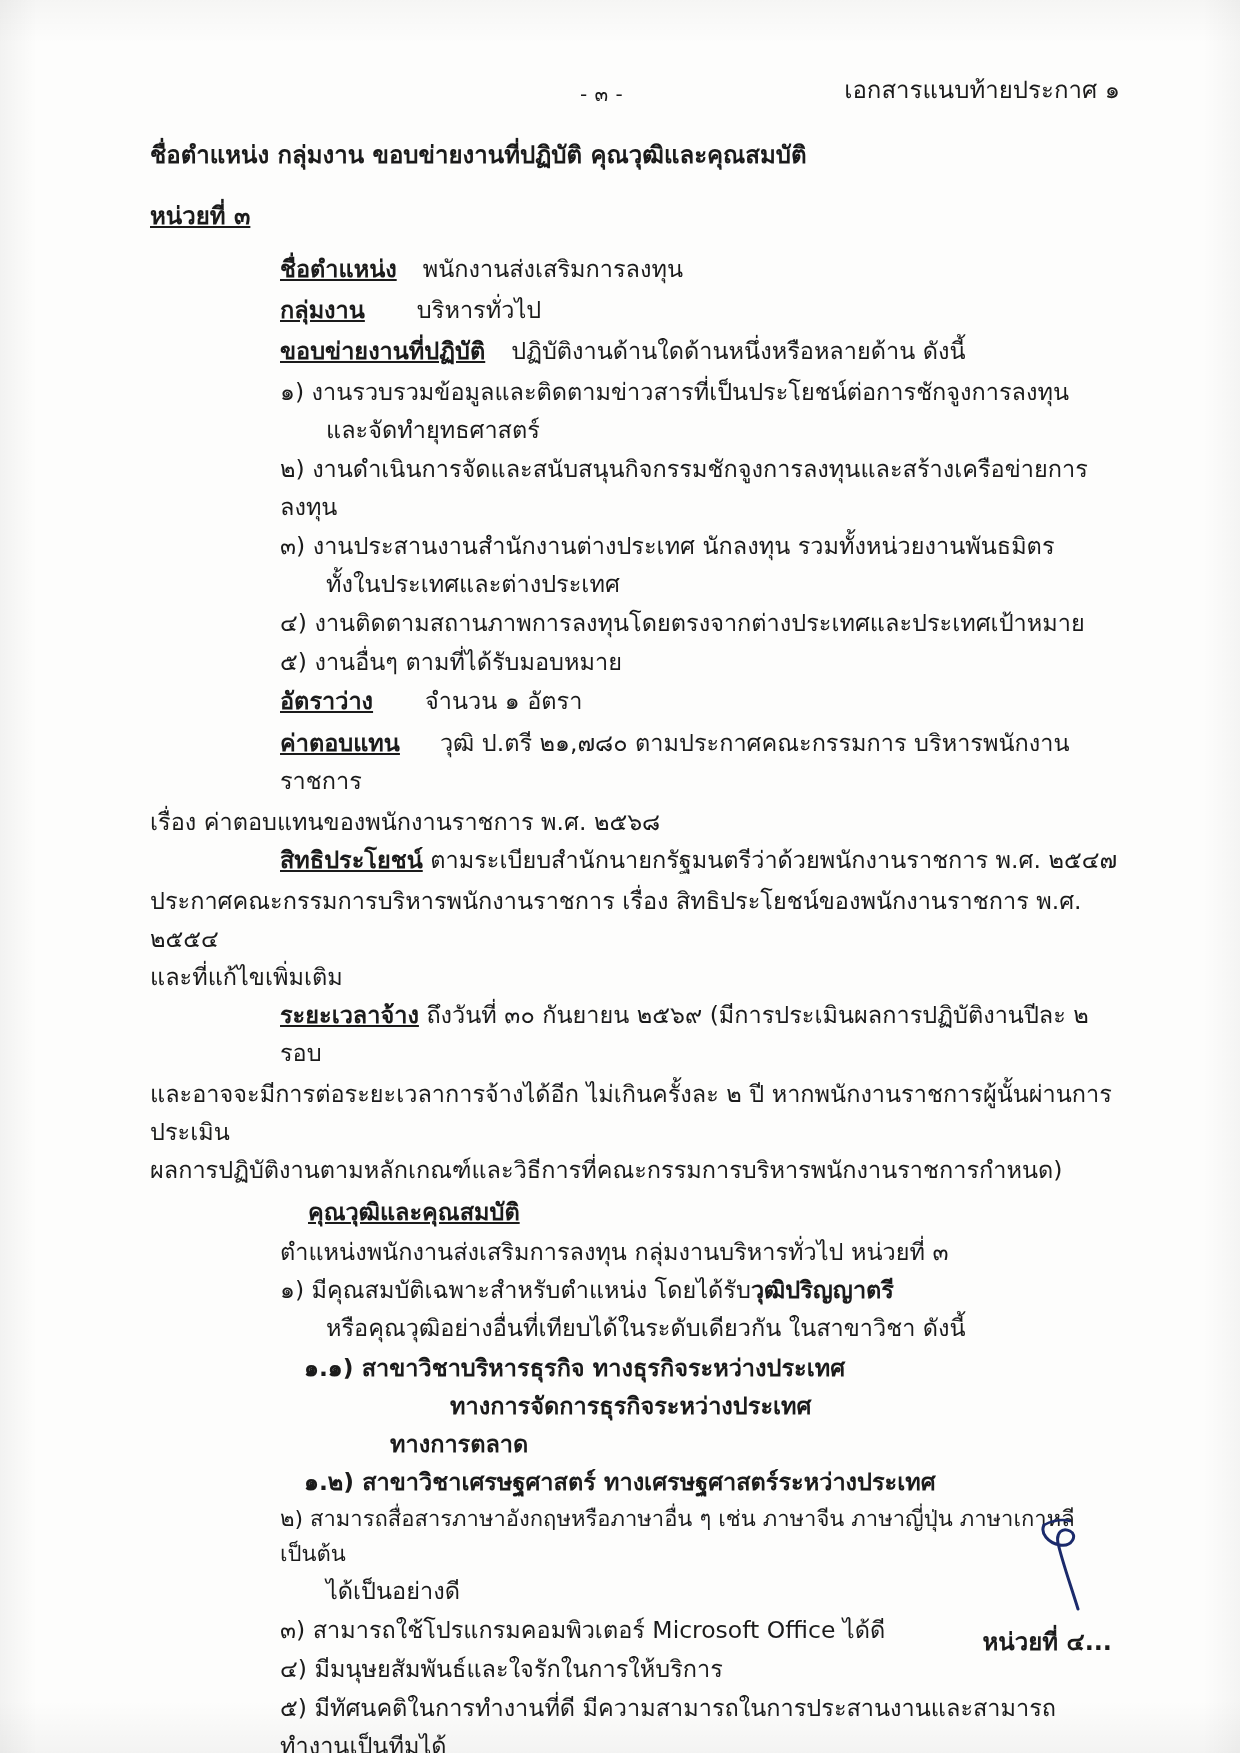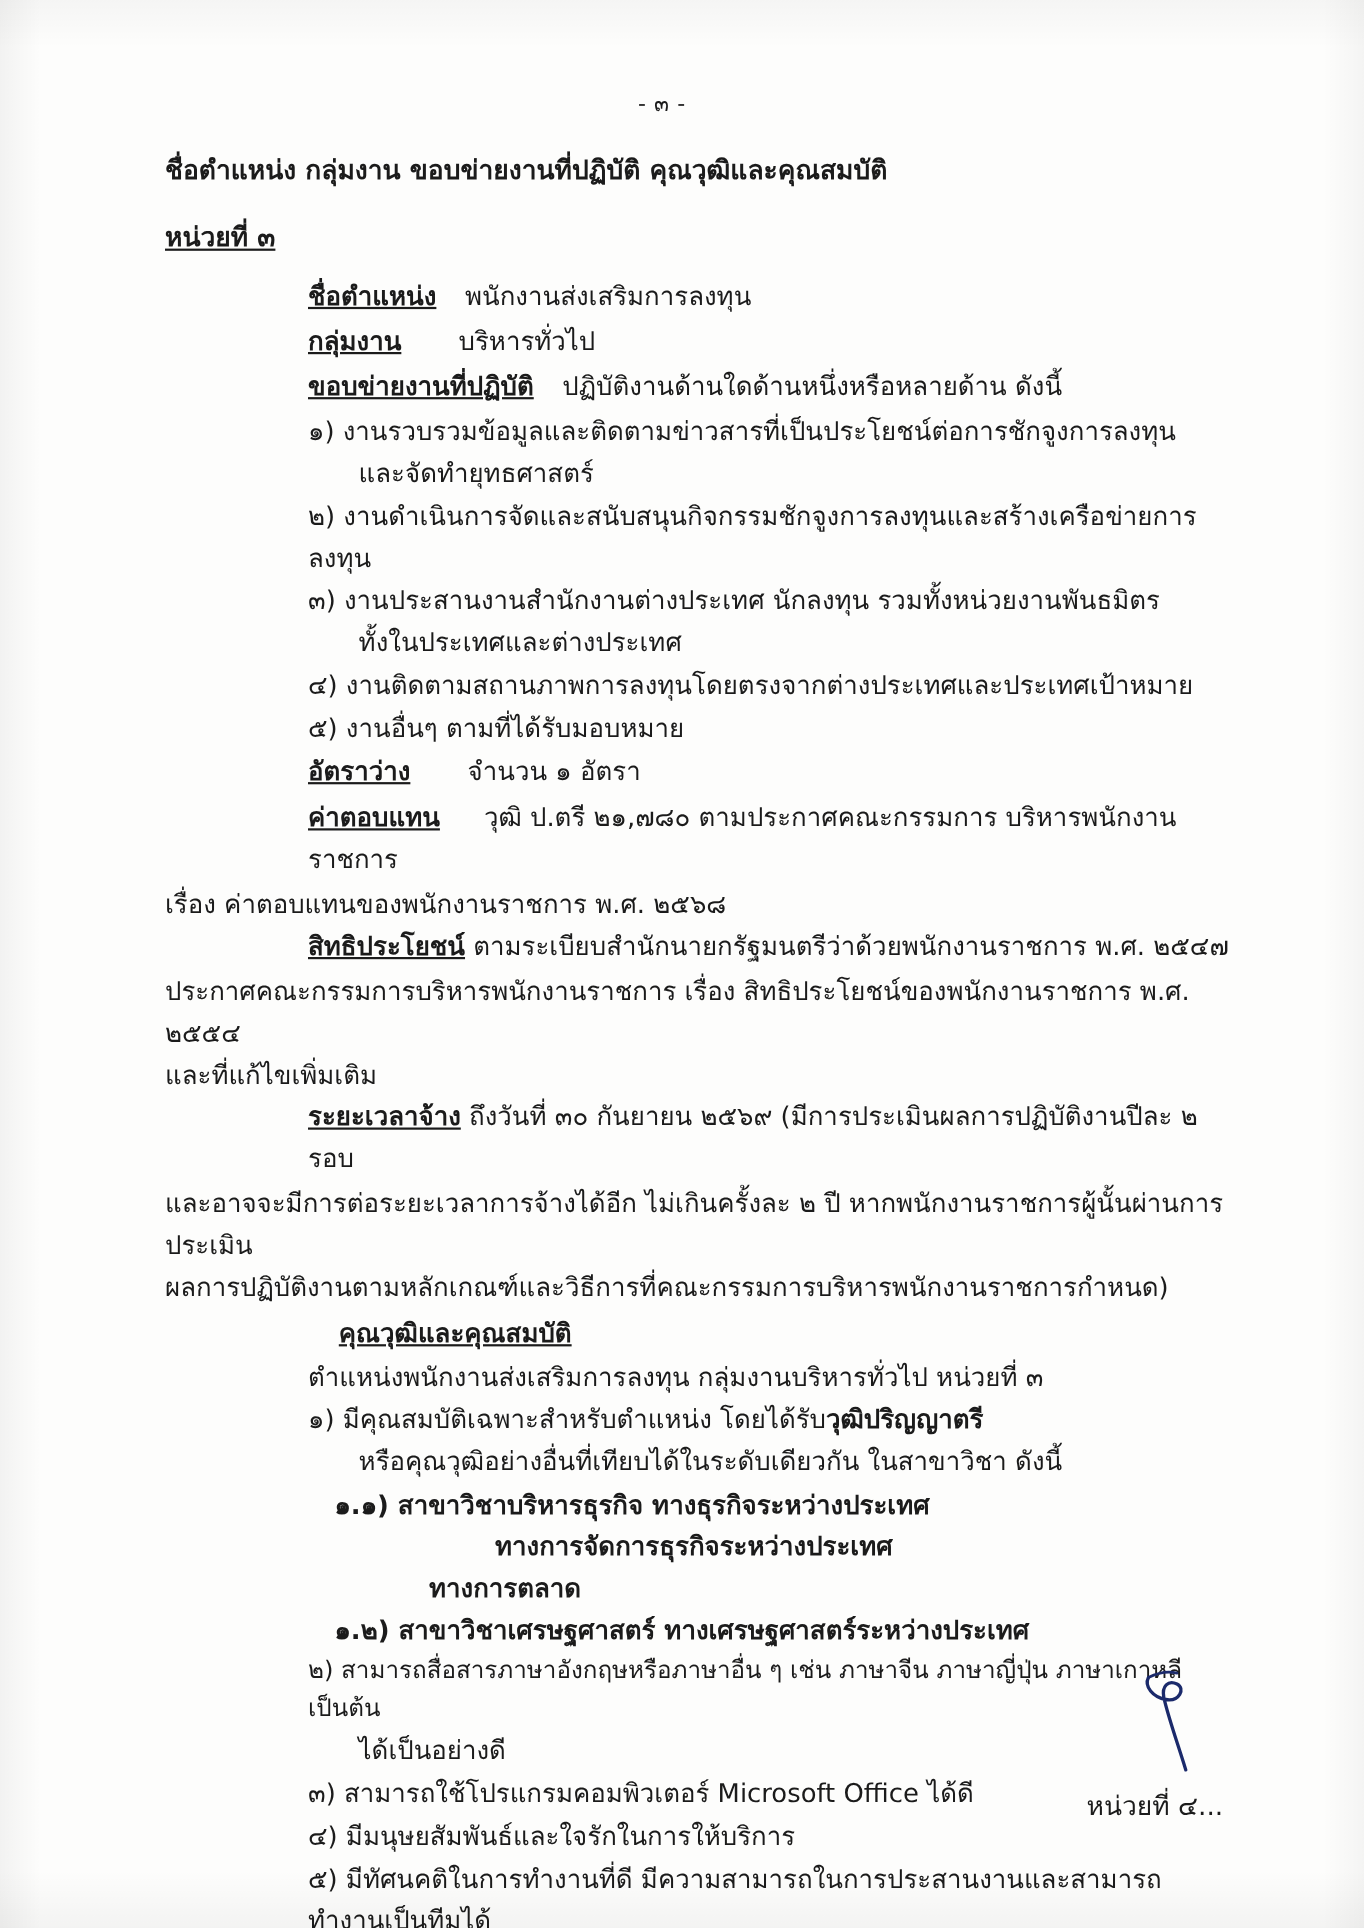--- a/index.html
+++ b/index.html
@@ -114,38 +114,39 @@
     text-decoration: underline;
     padding-left: 28px;
     margin-top: 4px;
     margin-bottom: 2px;
   }
   .footer-note {
     position: absolute;
     right: 128px;
     bottom: 92px;
     font-size: 24px;
-    font-weight: normal;
+    font-weight: bold;
   }
   .signature {
     position: absolute;
     right: 120px;
     bottom: 140px;
     width: 120px;
     height: 100px;
     pointer-events: none;
   }
 </style>
 </head>
 <body>
 
 <div class="page">
 
   <div class="header-row">
     <div class="page-number">- ๓ -</div>
+    <div class="attachment-label">เอกสารแนบท้ายประกาศ ๑</div>
   </div>
 
   <div class="doc-body">
 
     <div class="title-line">ชื่อตำแหน่ง กลุ่มงาน ขอบข่ายงานที่ปฏิบัติ คุณวุฒิและคุณสมบัติ</div>
 
     <div class="unit-head">หน่วยที่ ๓</div>
 
     <div class="block">
 

